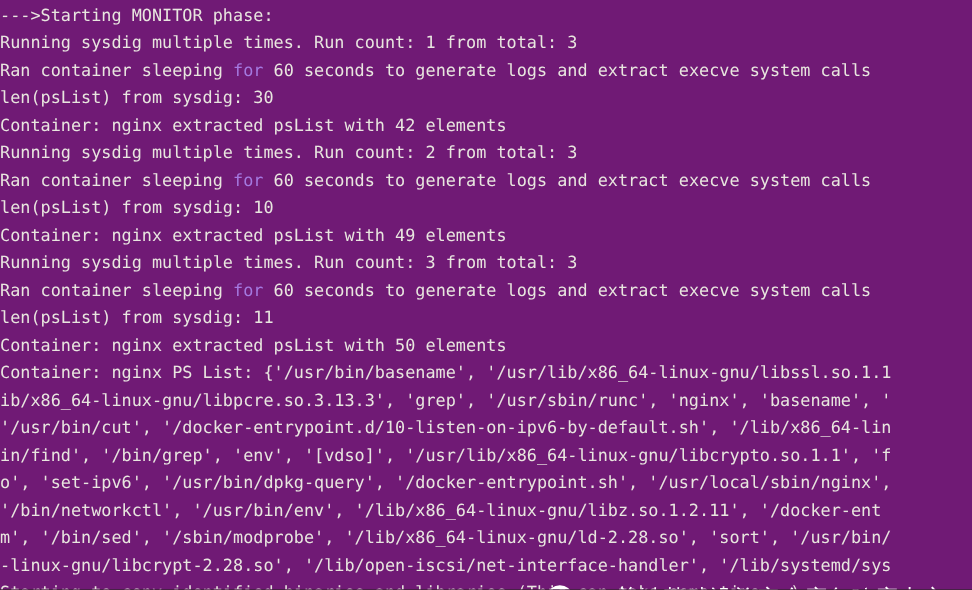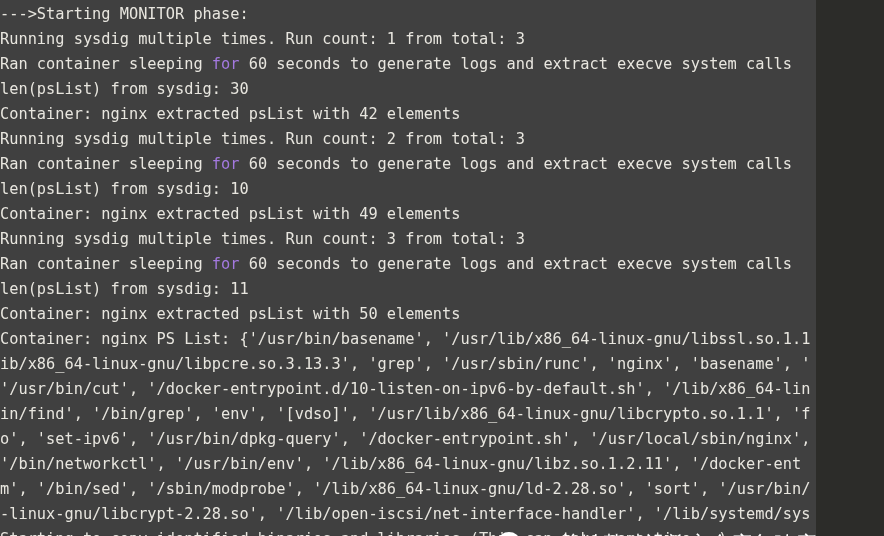--- a/index.html
+++ b/index.html
@@ -2,23 +2,23 @@
 <html><head>
 <meta charset="utf-8">
 <style>
   html, body {
     margin: 0;
     padding: 0;
     background: #2c2c29;
   }
   #terminal {
     position: relative;
-    width: 816px;
+    width: 884px;
     height: 536px;
-    background: #404040;
+    background: #701a75;
     overflow: hidden;
     font-family: "DejaVu Sans Mono", "Liberation Mono", monospace;
     font-size: 15.3px;
     line-height: 25px;
     color: #e8e6df;
     white-space: pre;
     letter-spacing: 0px;
   }
   #log-lines {
     position: absolute;

